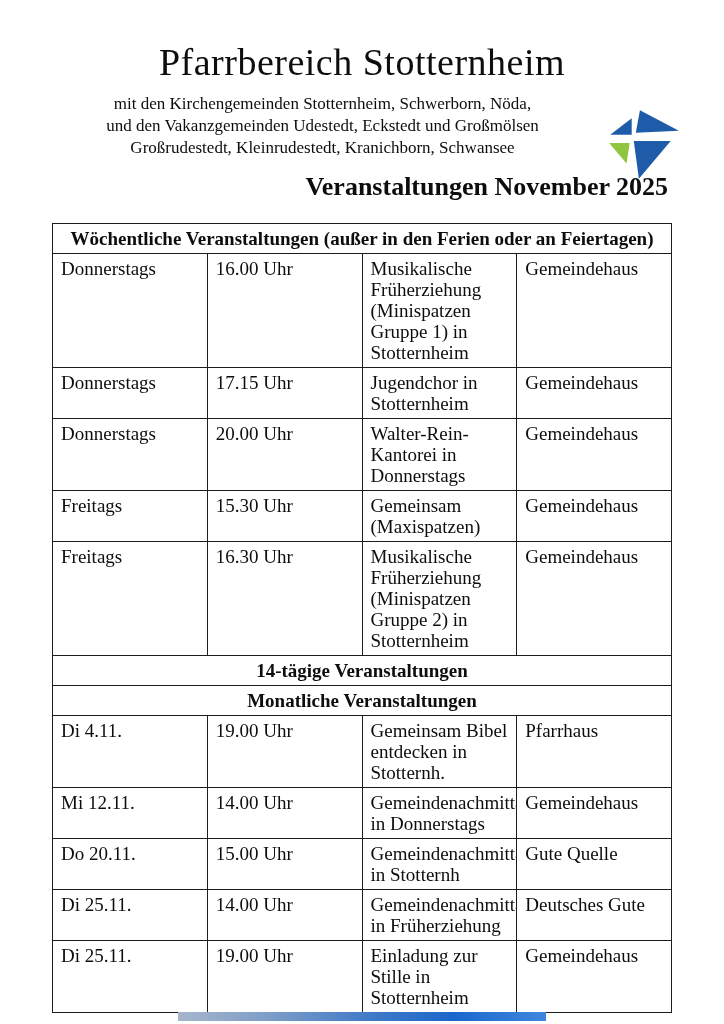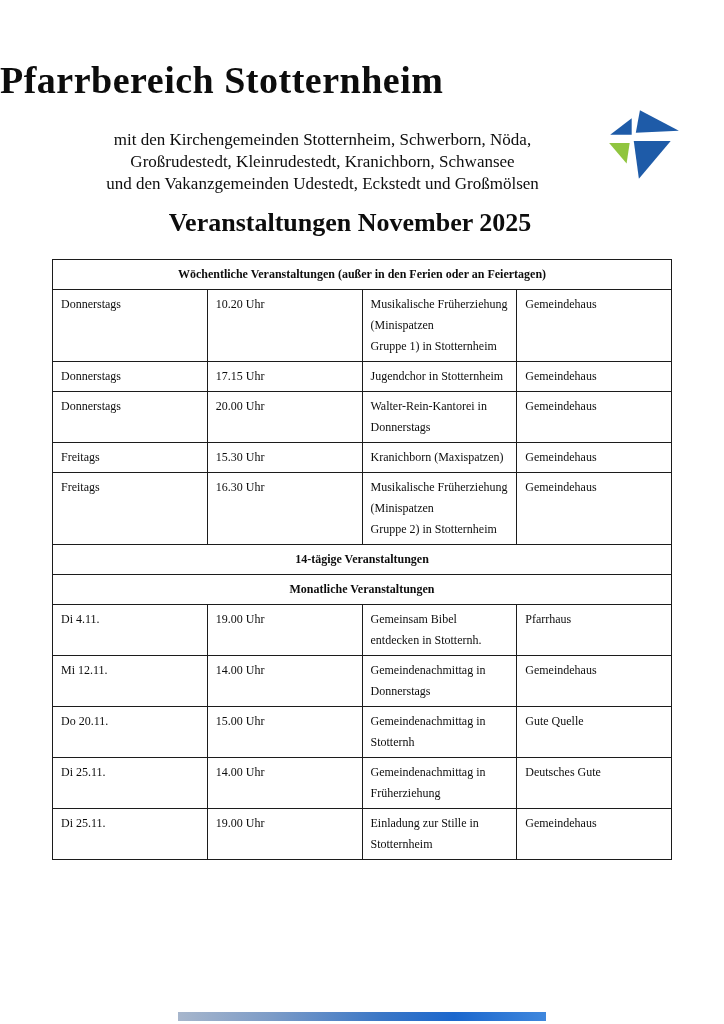--- a/index.html
+++ b/index.html
@@ -1,85 +1,85 @@
 <!DOCTYPE html>
 <html><head>
 <meta charset="utf-8">
 <style>
   html,body{margin:0;padding:0;background:#fff;}
   #page{position:relative;width:724px;height:1024px;background:#ffffff;overflow:hidden;
         font-family:"Liberation Serif","DejaVu Serif",serif;color:#0d0d0d;}
   
-  .title{margin:58px 0 0 0;font-size:38px;font-weight:bold;letter-spacing:.5px;}
-  .subtitle{margin-top:27px;text-align:center;font-size:17px;line-height:22px;padding-right:79px;}
+  .title{margin:40px 0 0 0;text-align:center;font-size:38px;font-weight:normal;letter-spacing:.5px;}
+  .subtitle{margin-top:9px;text-align:center;font-size:17px;line-height:22px;padding-right:79px;}
   .logo{position:absolute;left:603px;top:107px;}
-  .month-title{margin-top:13px;text-align:center;font-size:26px;font-weight:bold;padding-right:24px;}
+  .month-title{margin-top:13px;text-align:right;font-size:26px;font-weight:bold;padding-right:56px;}
   
   table.events{border-collapse:collapse;margin:21px 0 0 52px;width:620px;table-layout:fixed;}
-  table.events td{border:1.5px solid #1c1c1c;font-size:12px;line-height:21px;
+  table.events td{border:1.5px solid #1c1c1c;font-size:19px;line-height:21px;
                   padding:4px 8px;vertical-align:top;overflow:hidden;}
   td.c-day{width:103px;}
   td.c-time{width:87px;}
   td.c-event{width:302px;white-space:pre-line;}
   td.c-loc{width:128px;}
   tr.section-row td{font-weight:bold;text-align:center;padding:4px 6px;}
   
   .bottom-bar{position:absolute;top:1012px;left:50%;transform:translateX(-50%);
               width:368px;height:9px;
               background:linear-gradient(90deg,#a7b6cc 0%,#7d9cc7 25%,#3b77c6 55%,#1b67cd 75%,#3f87dd 100%);}
 </style>
 </head>
 <body>
 
 <div id="page">
 
   <div>
     <div class="title">Pfarrbereich Stotternheim</div>
     <div class="subtitle">
       <div>mit den Kirchengemeinden Stotternheim, Schwerborn, Nöda,</div>
+      <div>und den Vakanzgemeinden Udestedt, Eckstedt und Großmölsen</div>
       <div>Großrudestedt, Kleinrudestedt, Kranichborn, Schwansee</div>
-      <div>und den Vakanzgemeinden Udestedt, Eckstedt und Großmölsen</div>
     </div>
     <svg class="logo" width="80" height="74" viewBox="0 0 78 72">
       <polygon points="7,27 28,27 28,11" fill="#1e5ba8"></polygon>
       <polygon points="36,3 32,25 74,23" fill="#1e5ba8"></polygon>
       <polygon points="6,35 26,35 23,55" fill="#90c53f"></polygon>
       <polygon points="30,33 66,33 35,70" fill="#1e5ba8"></polygon>
     </svg>
     <div class="month-title">Veranstaltungen November 2025</div>
   </div>
 
   <table class="events">
     <tbody id="events-body">
         <tr class="section-row">
           <td colspan="4">Wöchentliche Veranstaltungen (außer in den Ferien oder an Feiertagen)</td>
         </tr>
         <tr>
           <td class="c-day">Donnerstags</td>
-          <td class="c-time">10.20 Uhr</td>
+          <td class="c-time">16.00 Uhr</td>
           <td class="c-event">Musikalische Früherziehung (Minispatzen
 Gruppe 1) in Stotternheim</td>
           <td class="c-loc">Gemeindehaus</td>
         </tr>
         <tr>
           <td class="c-day">Donnerstags</td>
           <td class="c-time">17.15 Uhr</td>
           <td class="c-event">Jugendchor in Stotternheim</td>
           <td class="c-loc">Gemeindehaus</td>
         </tr>
         <tr>
           <td class="c-day">Donnerstags</td>
           <td class="c-time">20.00 Uhr</td>
           <td class="c-event">Walter-Rein-Kantorei in Donnerstags</td>
           <td class="c-loc">Gemeindehaus</td>
         </tr>
         <tr>
           <td class="c-day">Freitags</td>
           <td class="c-time">15.30 Uhr</td>
-          <td class="c-event">Kranichborn (Maxispatzen)</td>
+          <td class="c-event">Gemeinsam (Maxispatzen)</td>
           <td class="c-loc">Gemeindehaus</td>
         </tr>
         <tr>
           <td class="c-day">Freitags</td>
           <td class="c-time">16.30 Uhr</td>
           <td class="c-event">Musikalische Früherziehung (Minispatzen
 Gruppe 2) in Stotternheim</td>
           <td class="c-loc">Gemeindehaus</td>
         </tr>
         <tr class="section-row">

